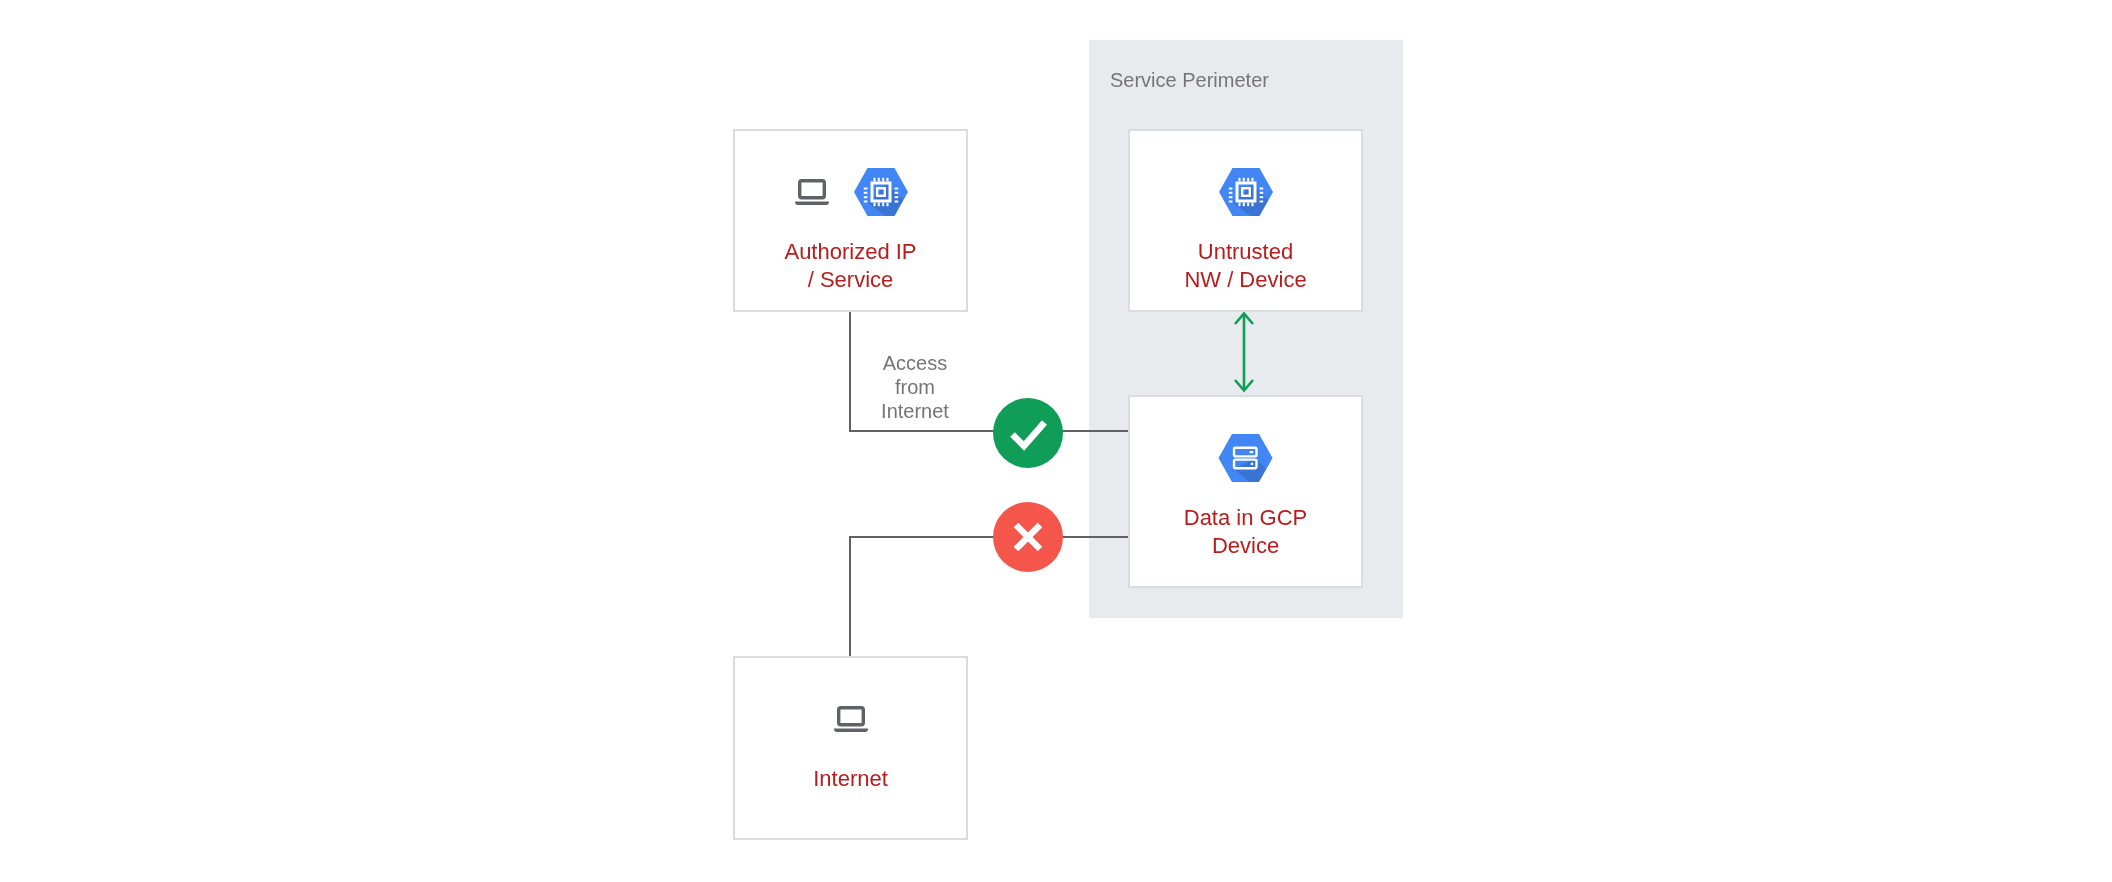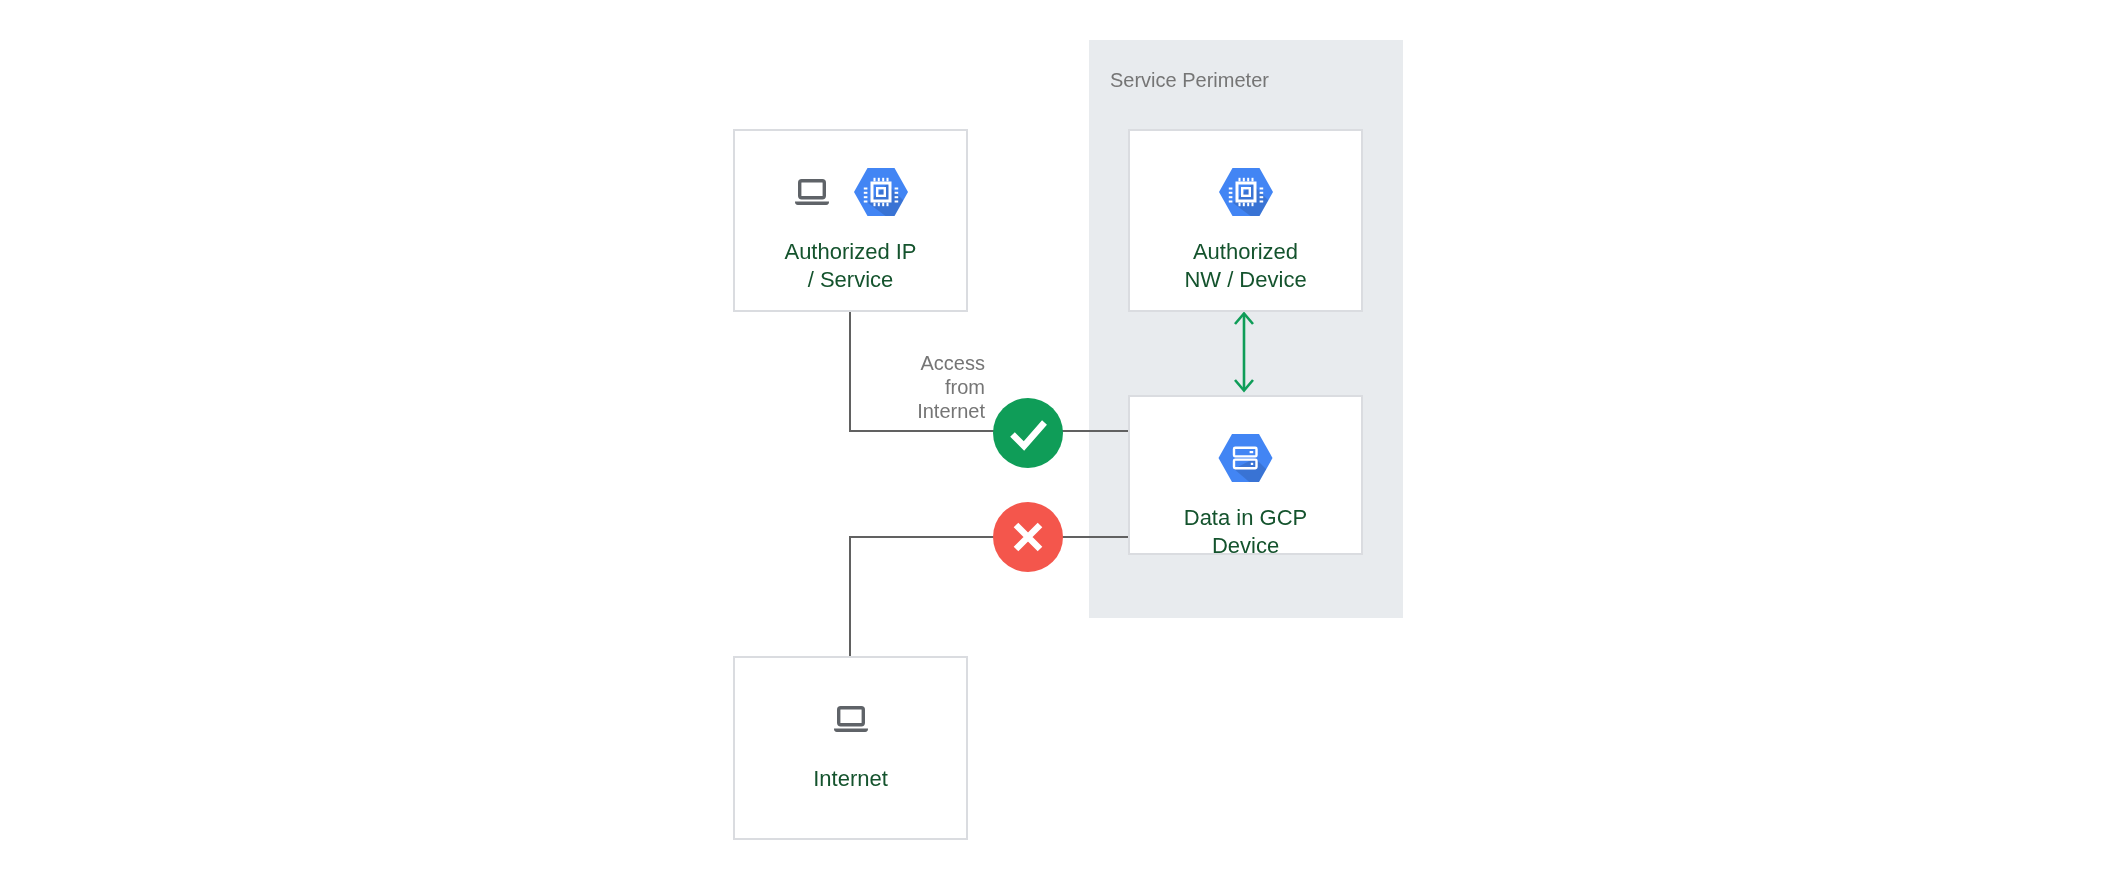--- a/index.html
+++ b/index.html
@@ -18,30 +18,30 @@
   }
   .node{
     position:absolute;width:235px;height:183px;background:#ffffff;
     border:2px solid #dadce0;box-sizing:border-box;
     display:flex;flex-direction:column;align-items:center;
   }
   .icon-row{
     margin-top:36px;height:50px;display:flex;align-items:center;gap:22px;
   }
   .node-label{
-    margin-top:21px;text-align:center;font-size:22px;line-height:28px;color:#14532d;
+    margin-top:21px;text-align:center;font-size:22px;line-height:28px;color:#b91c1c;
   }
   .node-label span{display:block;}
   .line{position:absolute;background:#616161;}
   .line.v{width:2px;}
   .line.h{height:2px;}
   .edge-label{
     position:absolute;text-align:center;color:#757575;font-size:20px;line-height:24px;
   }
-  .edge-label span{display:block;text-align:right;}
+  .edge-label span{display:block;}
   .status-circle{
     position:absolute;width:70px;height:70px;border-radius:50%;
     display:flex;align-items:center;justify-content:center;
   }
   .status-circle.green{background:#0f9d58;}
   .status-circle.red{background:#f4564c;}
   .double-arrow{position:absolute;left:1231px;top:310px;}
   svg{display:block;}
 </style>
 </head>
@@ -144,26 +144,26 @@
               <line x1="10.8" y1="34.5" x2="14.4" y2="34.5"></line>
             <line x1="41.6" y1="21.5" x2="45.2" y2="21.5"></line>
               <line x1="41.6" y1="25.8" x2="45.2" y2="25.8"></line>
               <line x1="41.6" y1="30.2" x2="45.2" y2="30.2"></line>
               <line x1="41.6" y1="34.5" x2="45.2" y2="34.5"></line>
           </g>
         </svg>
       </span>
     </div>
     <div class="node-label">
-      <span>Authorized</span>
+      <span>Untrusted</span>
       <span>NW / Device</span>
     </div>
   </div>
 
-  <div class="node" style="left:1128px;top:395px;height:160px">
+  <div class="node" style="left:1128px;top:395px;height:193px">
     <div class="icon-row">
       <span>
         <svg width="57" height="50" viewBox="0 0 57 50">
           <defs>
               <clipPath id="hexC">
                 <polygon points="15,1 42,1 55.5,25 42,49 15,49 1.5,25"></polygon>
               </clipPath>
             </defs>
           <polygon points="15,1 42,1 55.5,25 42,49 15,49 1.5,25" fill="#4285f4"></polygon>
           <g clip-path="url(#hexC)">

